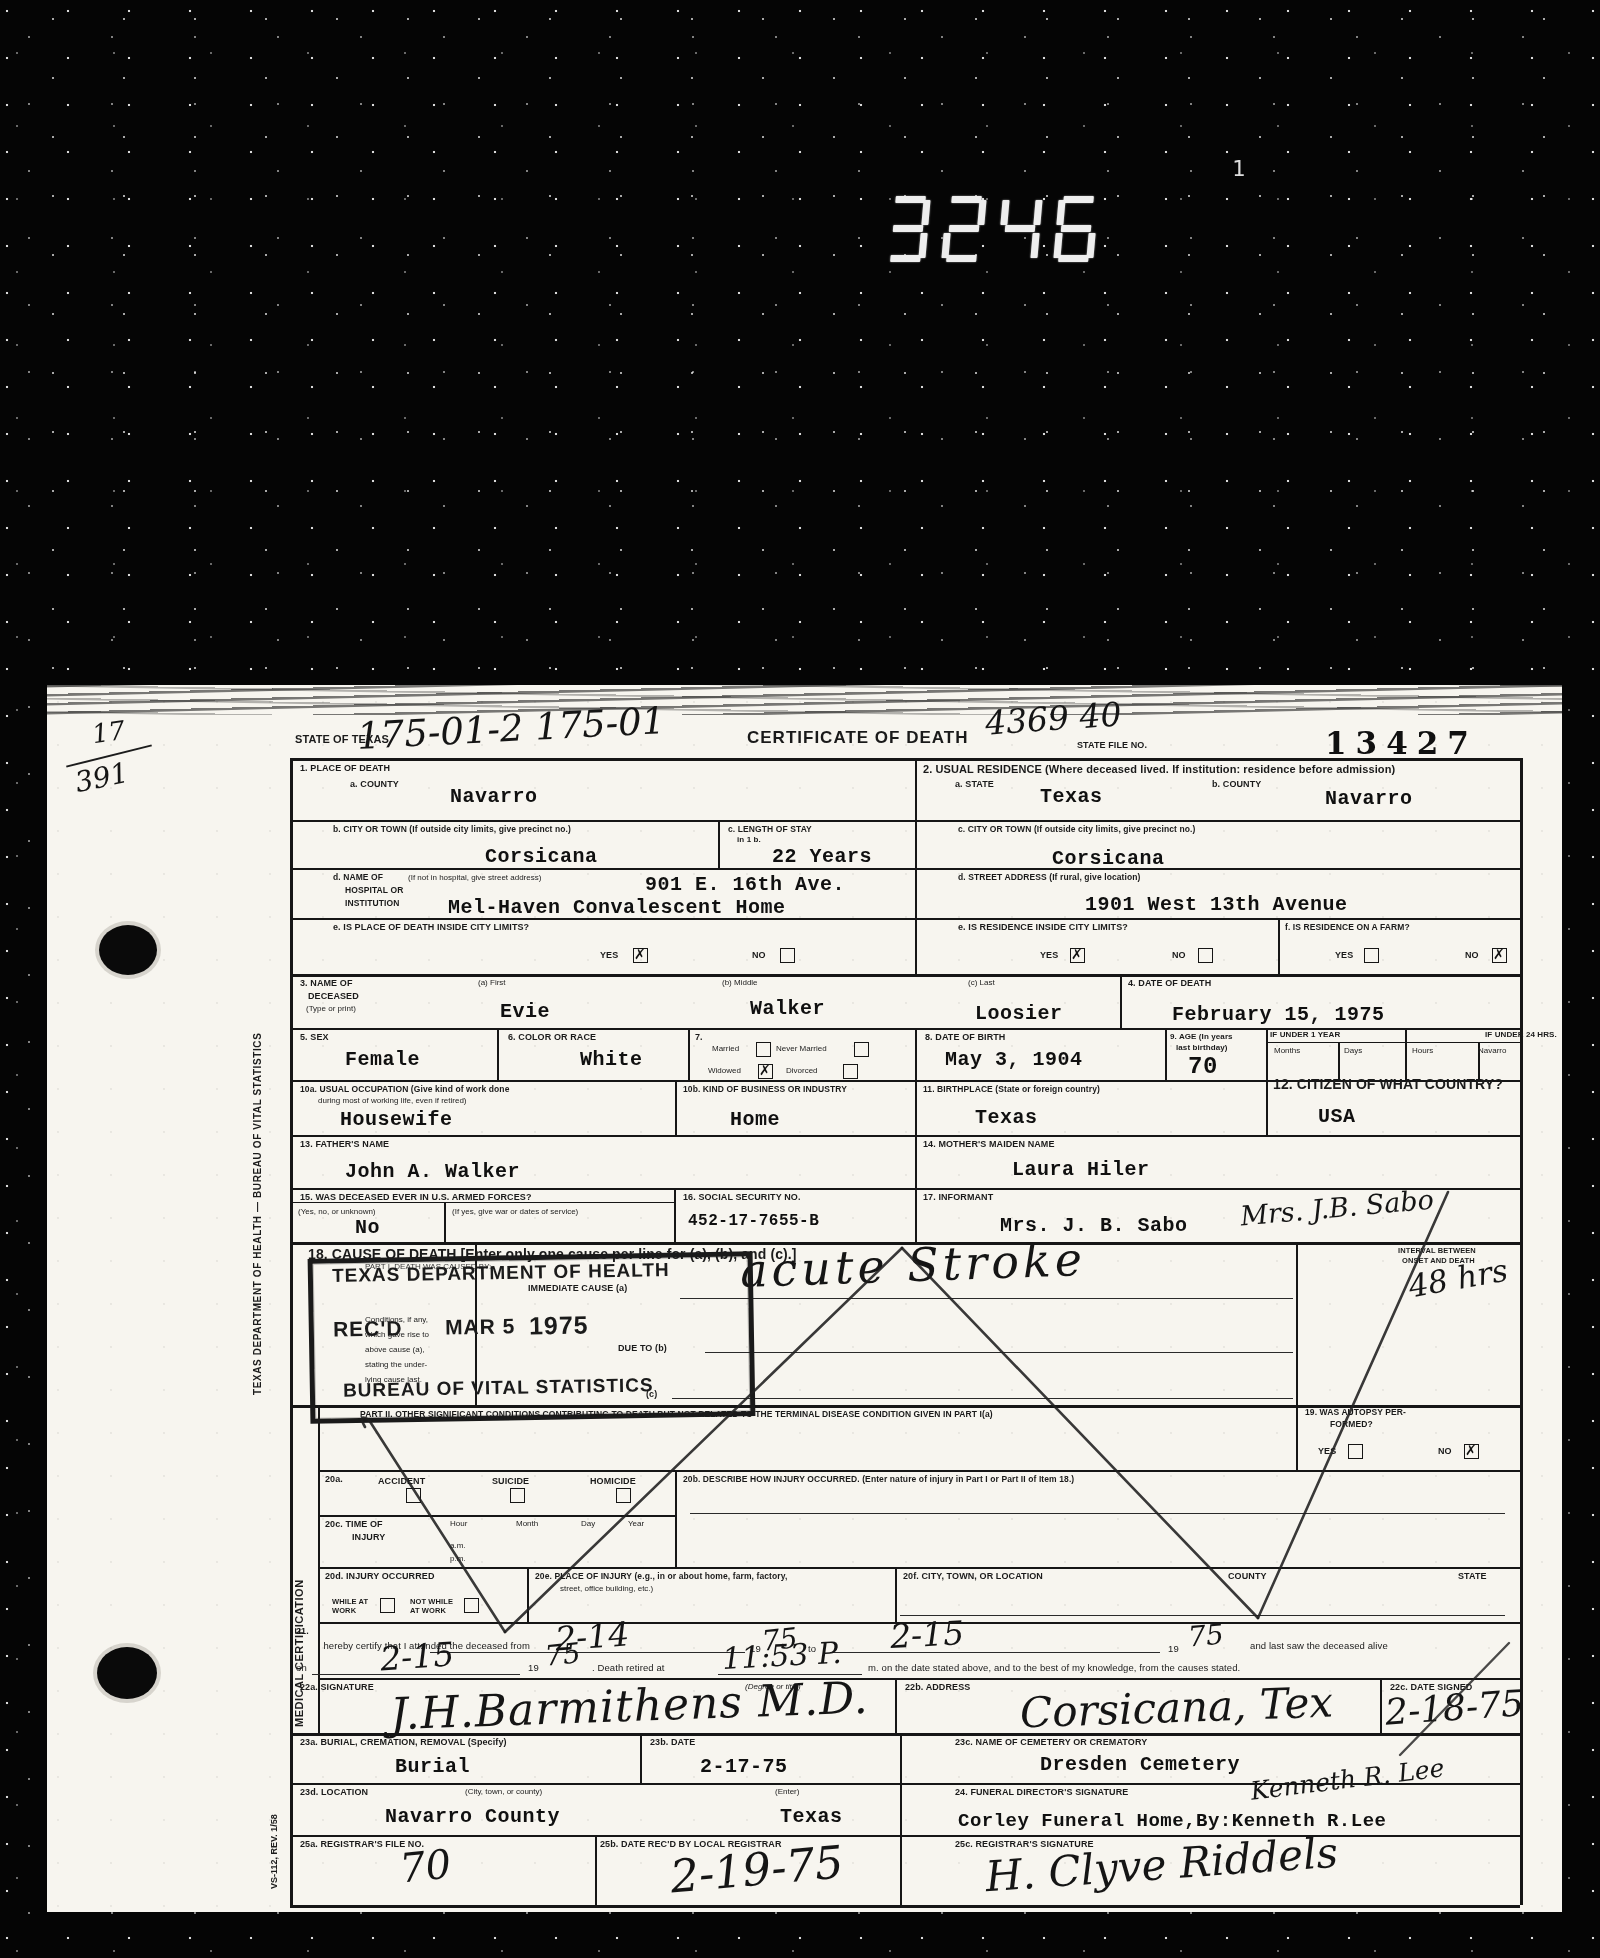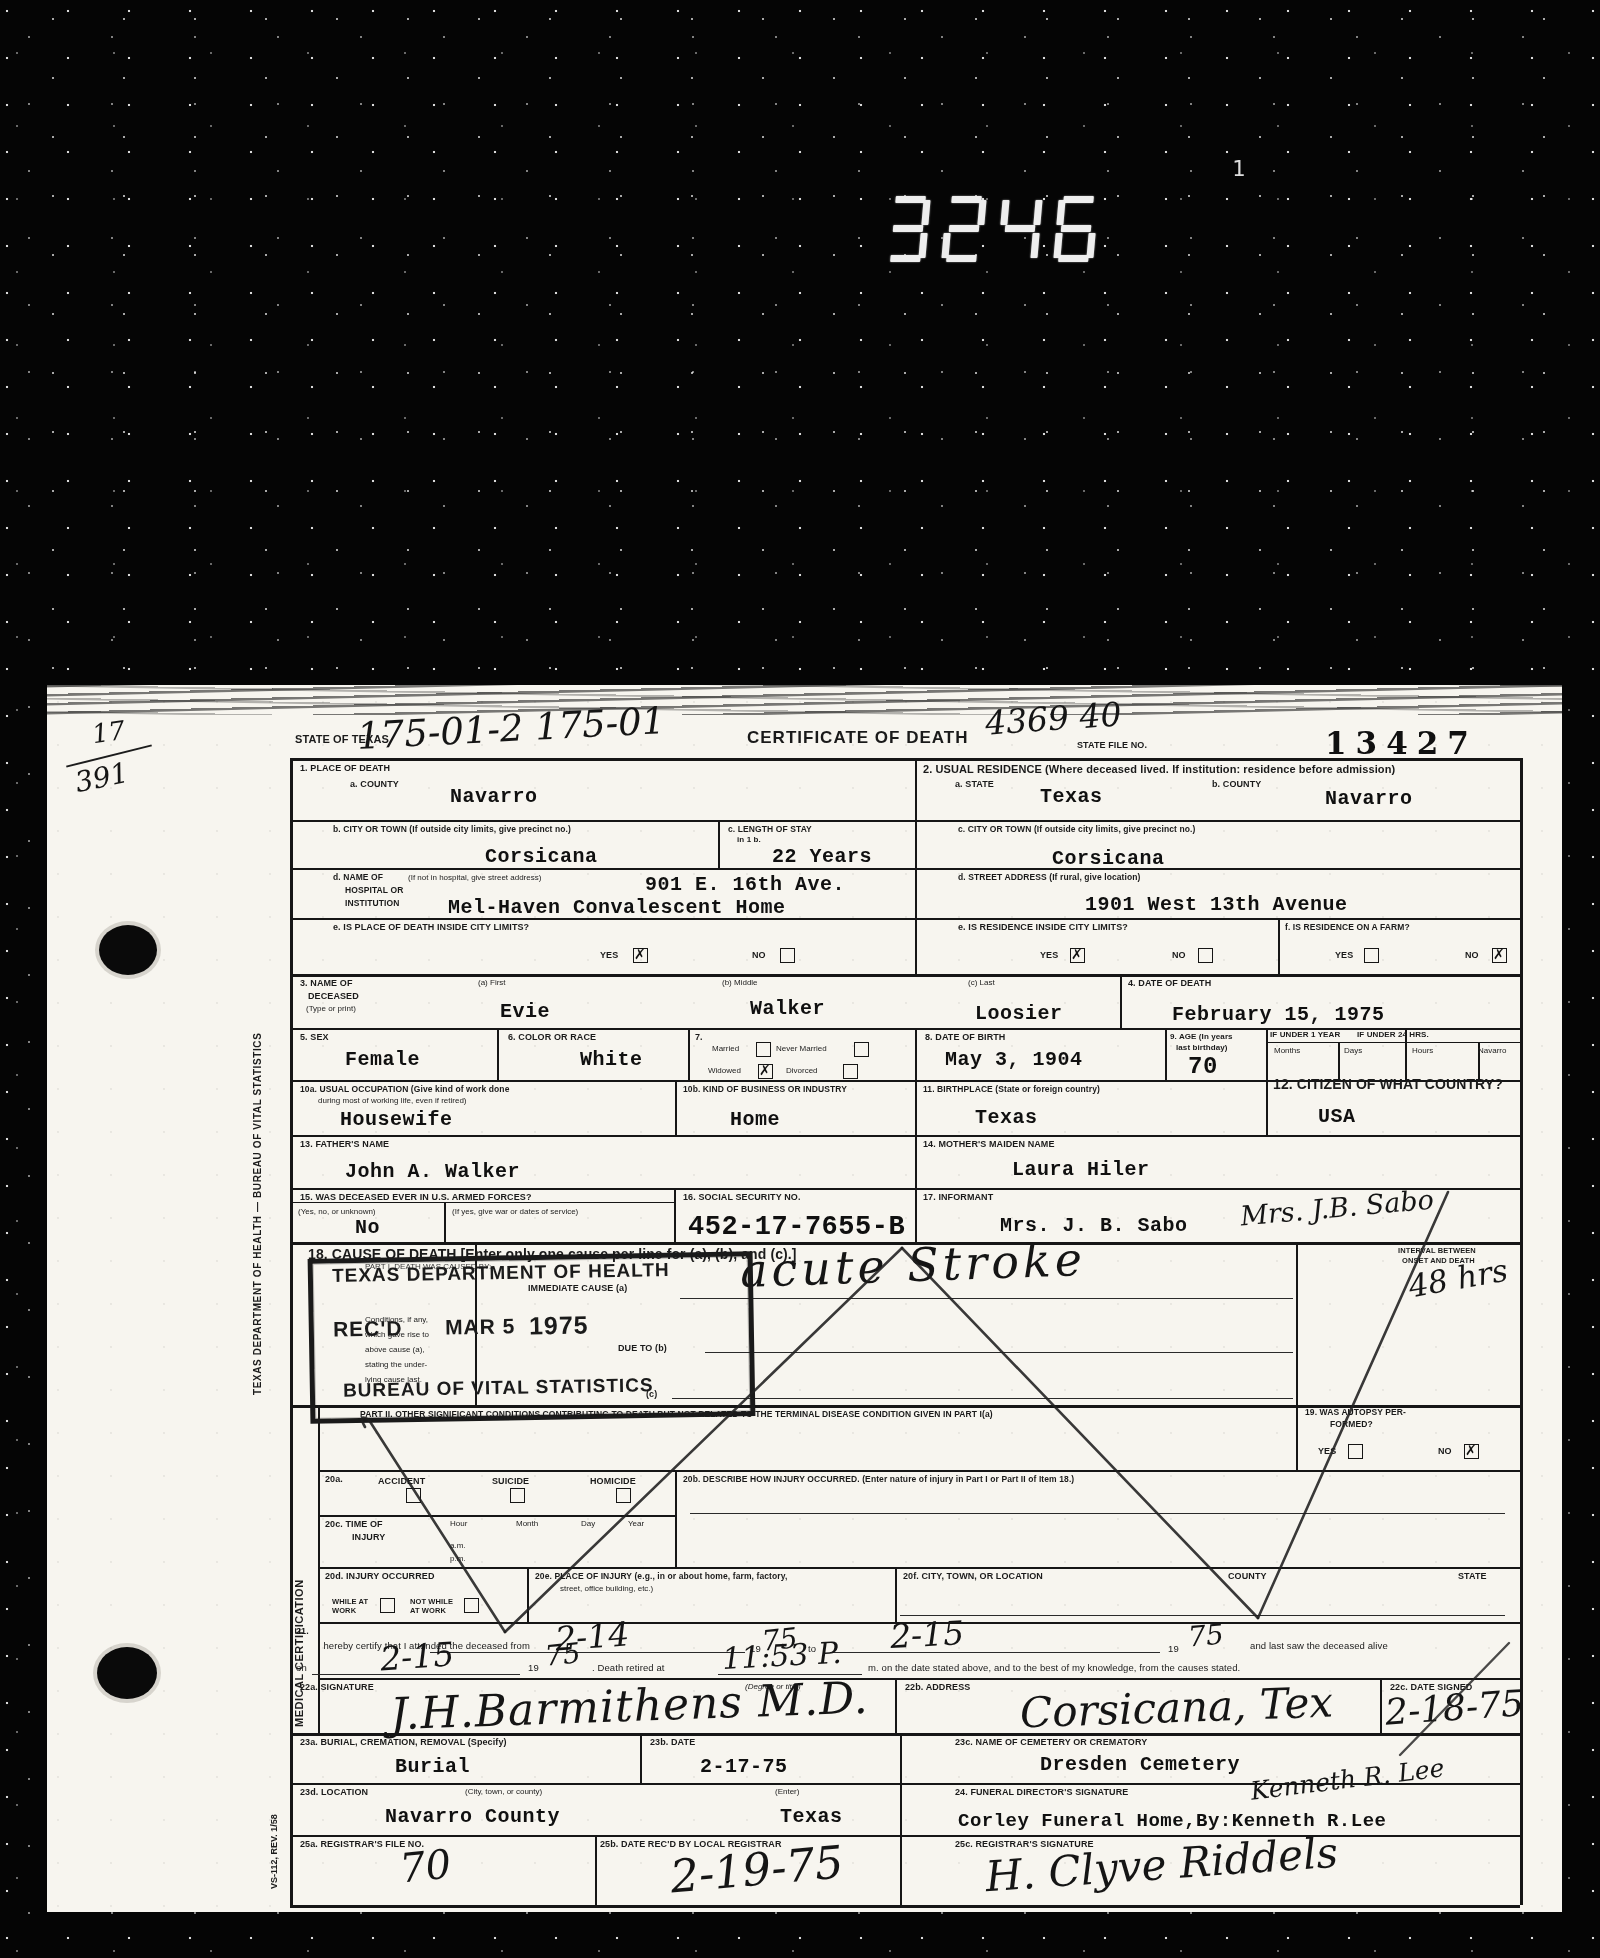--- a/index.html
+++ b/index.html
@@ -193,21 +193,21 @@
     <div class="el lp" style="left:739px;top:381px">Divorced</div>
     <span class="bx" style="left:796px;top:379px"></span>
     <div class="el l" style="left:878px;top:347px">8. DATE OF BIRTH</div>
     <div class="el t" style="left:898px;top:363px">May 3, 1904</div>
     <div class="el l" style="left:1123px;top:347px;font-size:8px">9. AGE (In years</div>
     <div class="el l" style="left:1129px;top:358px;font-size:8px">last birthday)</div>
     <div class="el t" style="left:1141px;top:368px;font-size:24px">70</div>
     <div class="el l" style="left:1223px;top:345px;font-size:8px">IF UNDER 1 YEAR</div>
     <div class="el lp" style="left:1227px;top:361px">Months</div>
     <div class="el lp" style="left:1297px;top:361px">Days</div>
-    <div class="el l" style="left:1310px;top:345px;font-size:8px">IF UNDER 24 HRS.</div>
+    <div class="el l" style="left:1438px;top:345px;font-size:8px">IF UNDER 24 HRS.</div>
     <div class="el lp" style="left:1365px;top:361px">Hours</div>
     <div class="el lp" style="left:1431px;top:361px">Navarro</div>
 
     <div class="el l" style="left:253px;top:399px;font-size:8.5px">10a. USUAL OCCUPATION (Give kind of work done</div>
     <div class="el lp" style="left:271px;top:411px">during most of working life, even if retired)</div>
     <div class="el t" style="left:293px;top:423px">Housewife</div>
     <div class="el l" style="left:636px;top:399px;font-size:8.5px">10b. KIND OF BUSINESS OR INDUSTRY</div>
     <div class="el t" style="left:683px;top:423px">Home</div>
     <div class="el l" style="left:876px;top:399px;font-size:8.5px">11. BIRTHPLACE (State or foreign country)</div>
     <div class="el t" style="left:928px;top:421px">Texas</div>
@@ -217,21 +217,21 @@
     <div class="el l" style="left:253px;top:454px">13. FATHER'S NAME</div>
     <div class="el t" style="left:298px;top:475px">John A. Walker</div>
     <div class="el l" style="left:876px;top:454px">14. MOTHER'S MAIDEN NAME</div>
     <div class="el t" style="left:965px;top:473px">Laura Hiler</div>
 
     <div class="el l" style="left:253px;top:507px">15. WAS DECEASED EVER IN U.S. ARMED FORCES?</div>
     <div class="el lp" style="left:251px;top:522px">(Yes, no, or unknown)</div>
     <div class="el lp" style="left:405px;top:522px">(If yes, give war or dates of service)</div>
     <div class="el t" style="left:308px;top:531px">No</div>
     <div class="el l" style="left:636px;top:507px">16. SOCIAL SECURITY NO.</div>
-    <div class="el t" style="left:641px;top:527px;font-size:27px">452-17-7655-B</div>
+    <div class="el t" style="left:641px;top:527px;font-size:16px">452-17-7655-B</div>
     <div class="el l" style="left:876px;top:507px">17. INFORMANT</div>
     <div class="el t" style="left:953px;top:529px">Mrs. J. B. Sabo</div>
     <div class="el h" style="left:1193px;top:507px;font-size:27px;transform:rotate(-5deg)">Mrs. J.B. Sabo</div>
 
     <div class="el l" style="left:261px;top:561px;font-size:14px">18. CAUSE OF DEATH [Enter only one cause per line for (a), (b), and (c).]</div>
     <div class="el lp" style="left:318px;top:577px;color:#3a3a3a">PART I. DEATH WAS CAUSED BY:</div>
     <div class="el lp" style="left:318px;top:630px">Conditions, if any,</div>
     <div class="el lp" style="left:318px;top:645px">which gave rise to</div>
     <div class="el lp" style="left:318px;top:660px">above cause (a),</div>
     <div class="el lp" style="left:318px;top:675px">stating the under-</div>

